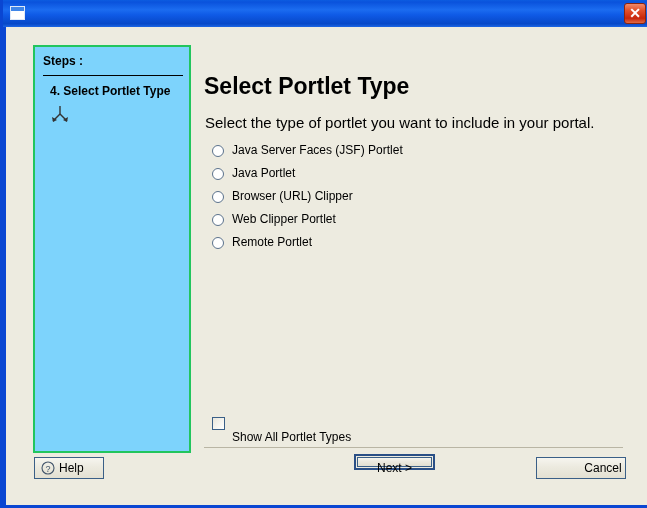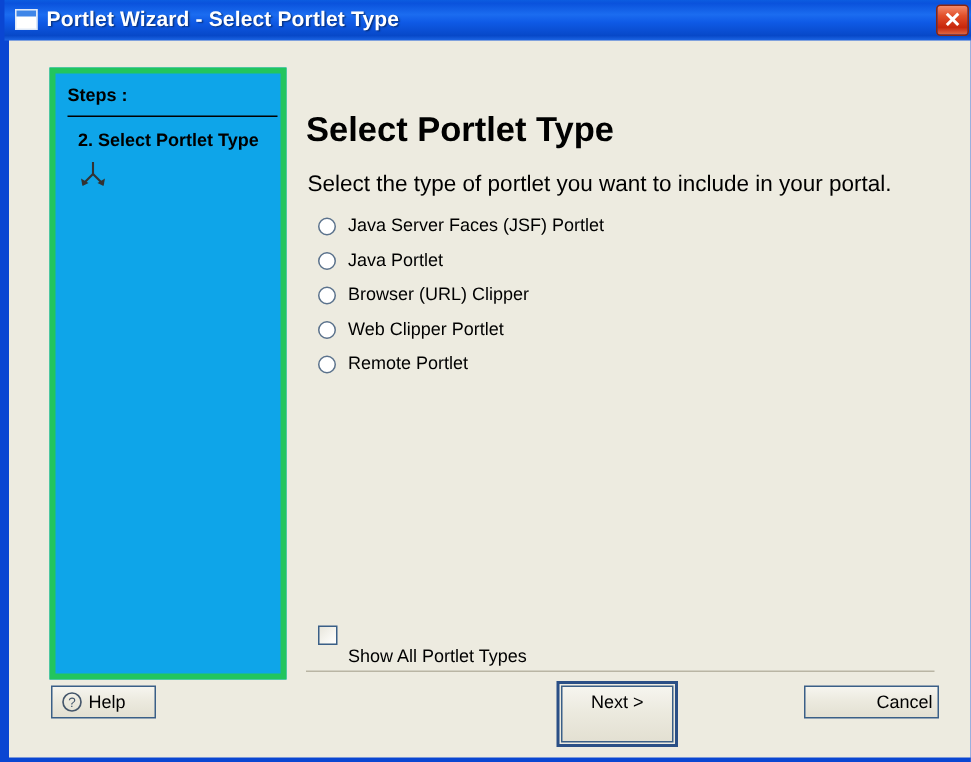--- a/index.html
+++ b/index.html
@@ -99,22 +99,22 @@
     background: #ecead f;
     background: #edebe0;
   }
 
   
   .steps-panel {
     position: absolute;
     left: 27px; top: 18px;
     width: 158px;
     height: 408px;
-    background: #0ea5e9;
-    border: 4px solid #22c55e;
+    background: #7dd3fc;
+    border: 2px solid #22c55e;
     box-sizing: border-box;
   }
   .steps-title {
     position: absolute;
     left: 8px; top: 7px;
     font-size: 12px;
     font-weight: bold;
     color: #000000;
   }
   .steps-rule {
@@ -247,26 +247,25 @@
     padding-left: 24px;
   }
   .help-icon {
     position: absolute;
     left: 6px; top: 3px;
     width: 14px; height: 14px;
   }
   .btn-default-wrap {
     position: absolute;
     left: 348px; top: 427px;
-    width: 81px; height: 44px;
+    width: 81px; height: 16px;
     border: 2px solid #2a4f86;
     box-sizing: border-box;
     background: #edebe0;
     padding: 1px;
-    margin-left: 17px;
   }
   .btn-next {
     position: relative;
     left: 0; top: 0;
     width: 100%;
     height: 100%;
     line-height: 20px;
   }
   .btn-cancel {
     left: 530px; top: 430px;
@@ -274,32 +273,31 @@
     padding-left: 44px;
   }
 </style>
 </head>
 <body>
 
 <div class="window">
 
   <div class="titlebar">
     <div class="titlebar-icon"></div>
-    <div class="titlebar-title">Portlet Wizard - Select Portlet Type</div>
     <div class="close-btn">
       <div class="close-glyph">✕</div>
     </div>
   </div>
 
   <div class="client">
 
     <div class="steps-panel">
       <div class="steps-title">Steps :</div>
       <div class="steps-rule"></div>
-      <div class="step-item">2. Select Portlet Type</div>
+      <div class="step-item">4. Select Portlet Type</div>
       <div class="branch-icon">
         <svg width="22" height="20" viewBox="0 0 22 20">
           <line x1="11" y1="1" x2="11" y2="9" stroke="#333333" stroke-width="1.4"></line>
           <line x1="11" y1="9" x2="4" y2="16" stroke="#333333" stroke-width="1.4"></line>
           <line x1="11" y1="9" x2="18" y2="16" stroke="#333333" stroke-width="1.4"></line>
           <polygon points="4,17 3,12 8,15" fill="#333333"></polygon>
           <polygon points="18,17 19,12 14,15" fill="#333333"></polygon>
         </svg>
       </div>
     </div>

